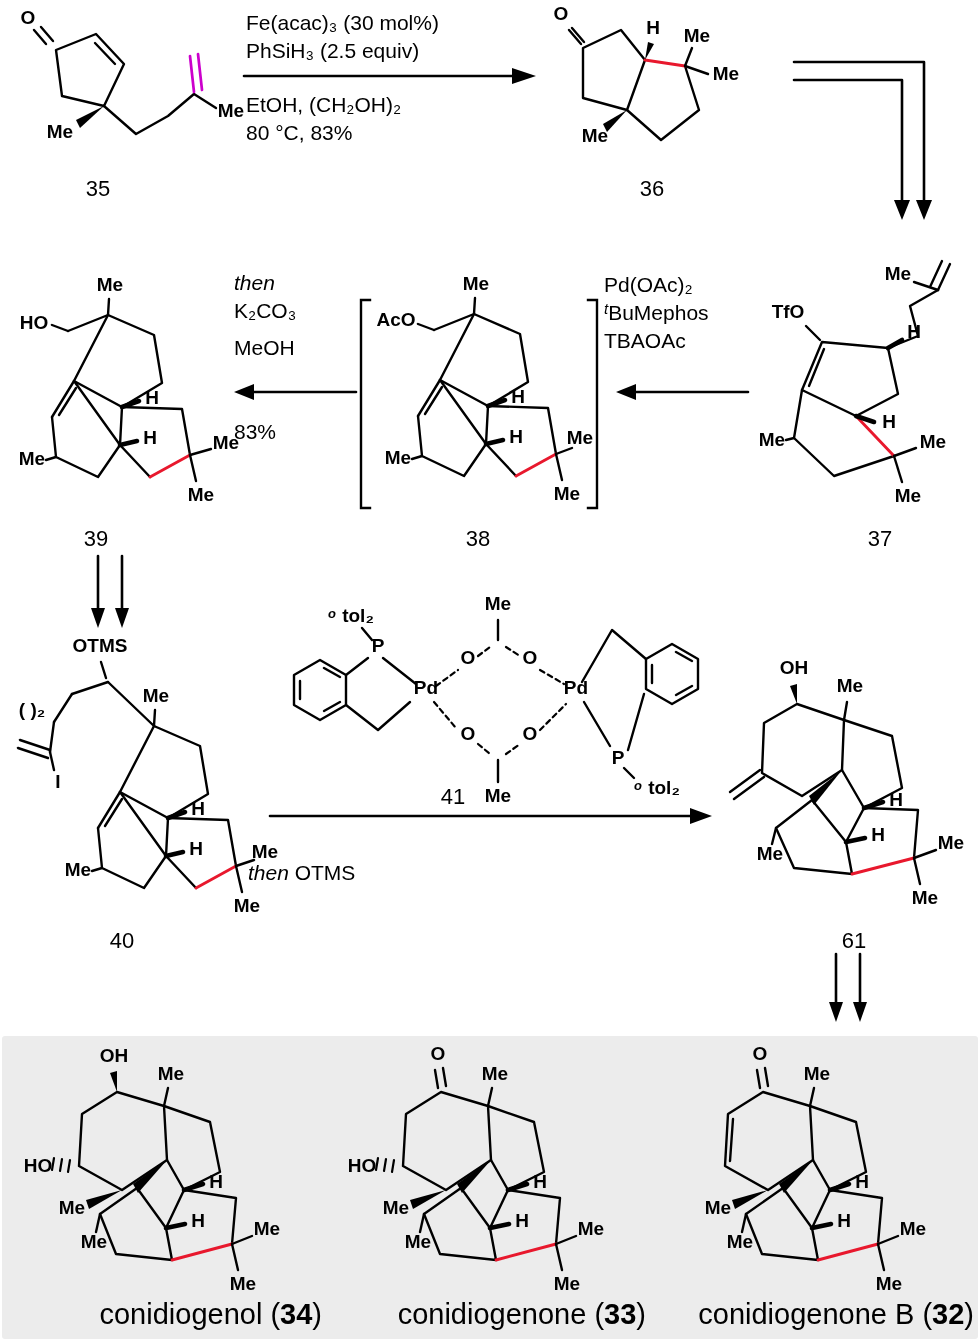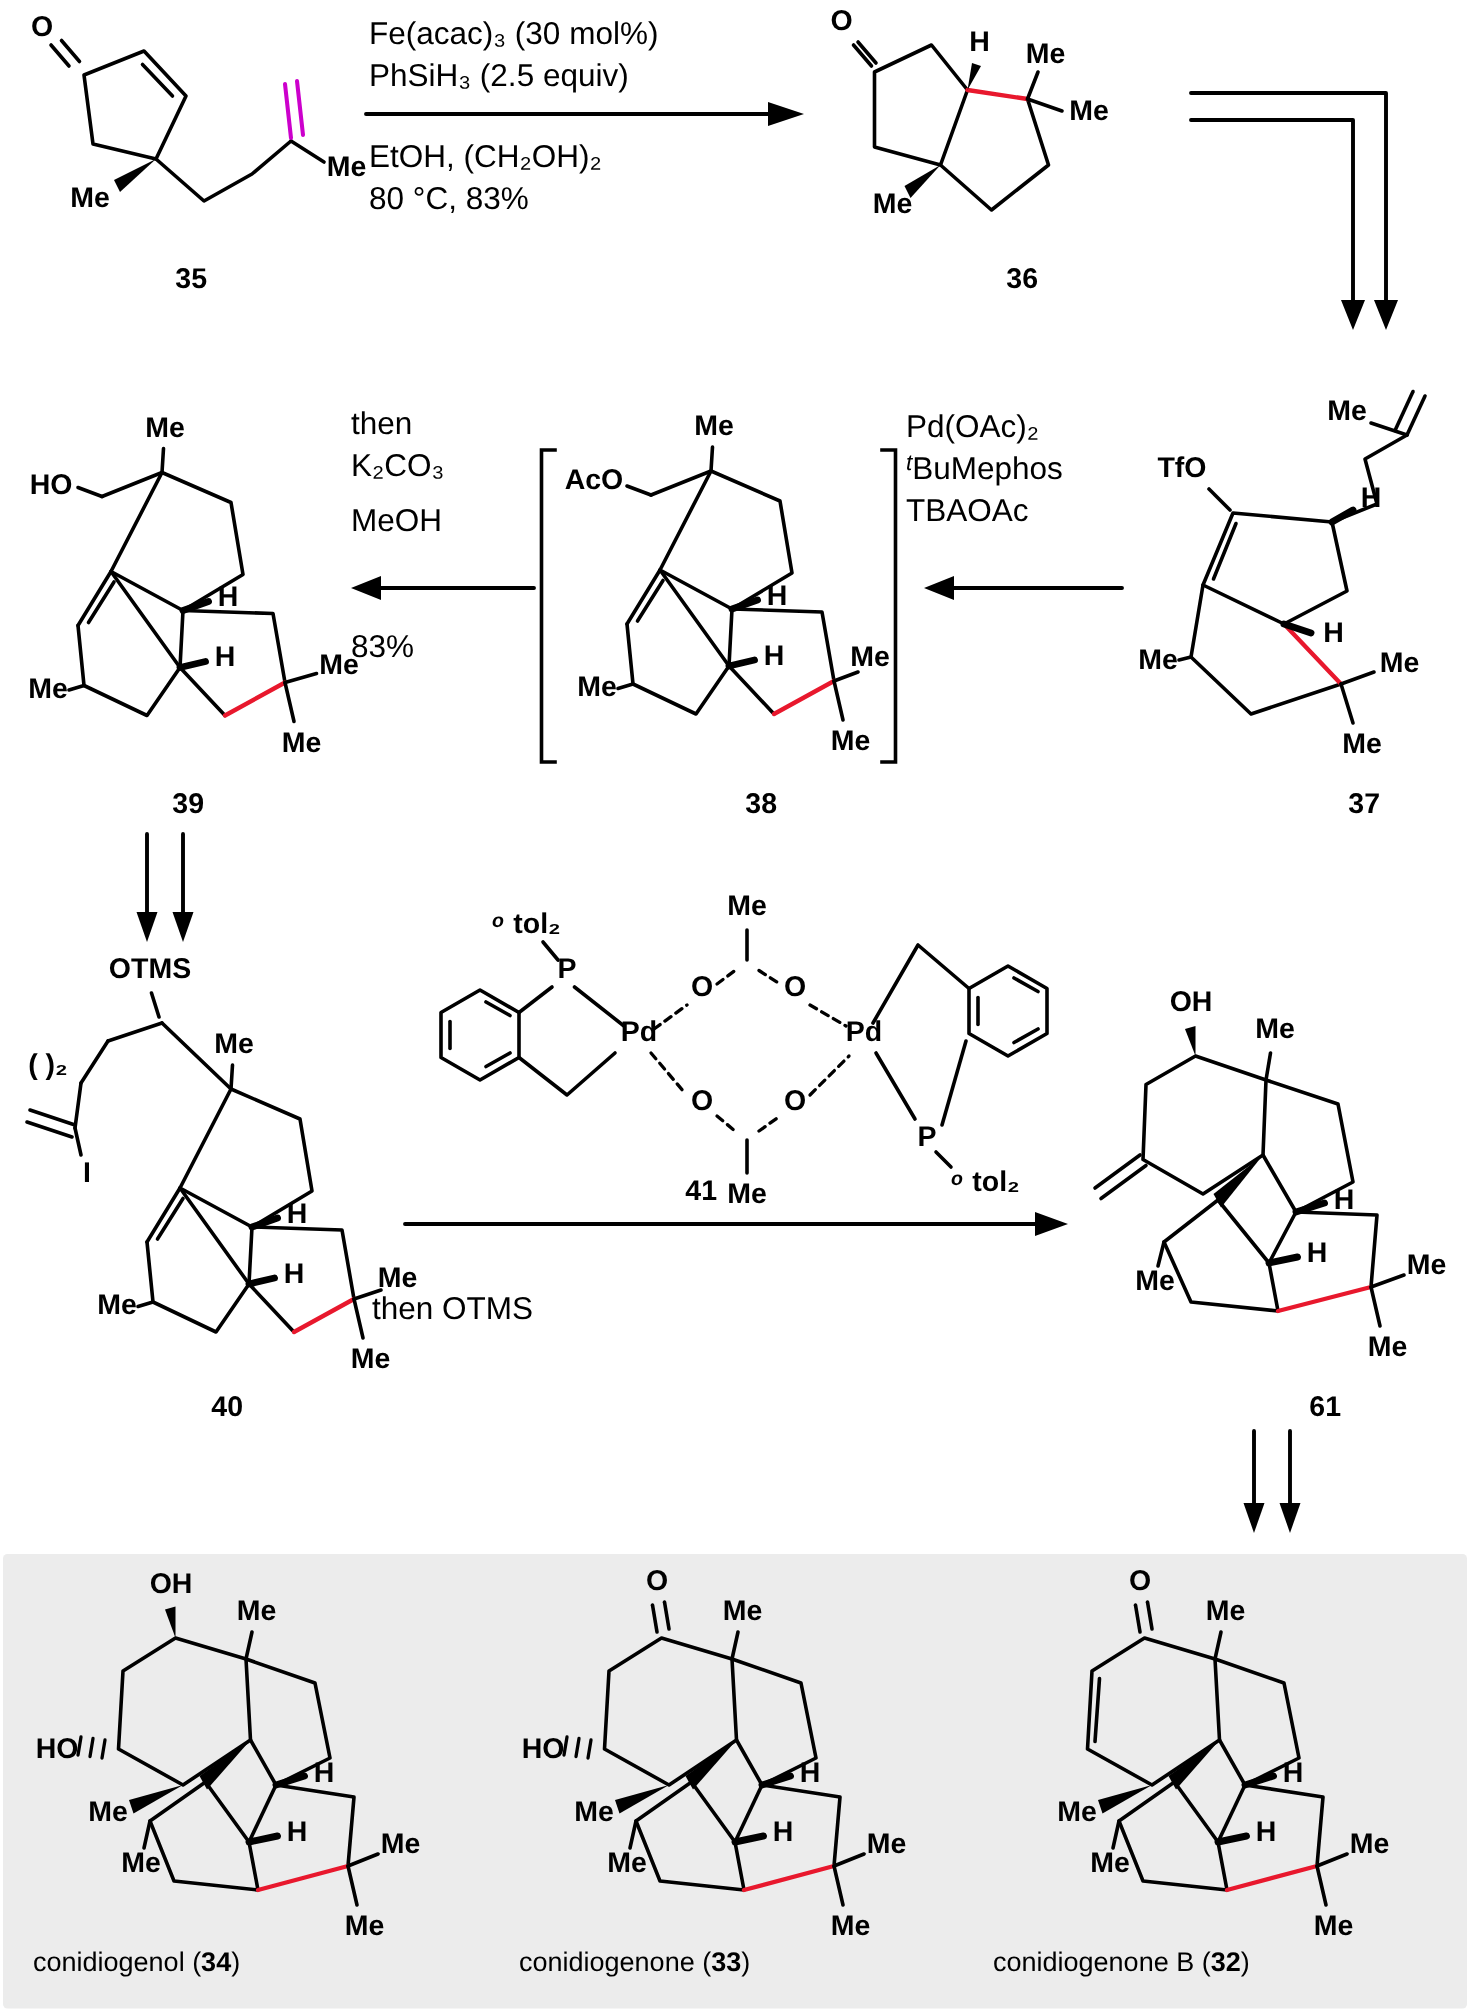--- a/index.html
+++ b/index.html
@@ -12,24 +12,24 @@
   .hash{stroke:#000;stroke-width:2.2;fill:none;stroke-linecap:round}
   .red{stroke:#e8182d;stroke-width:2.9;fill:none;stroke-linecap:round}
   .mag{stroke:#cc00cc;stroke-width:2.7;fill:none;stroke-linecap:round}
   .dash{stroke:#000;stroke-width:2.2;fill:none;stroke-dasharray:5 4;stroke-linecap:round}
   .arrow{stroke:#000;stroke-width:2.6;fill:none;stroke-linecap:round;stroke-linejoin:round}
   .wedge,.ah{fill:#000;stroke:none}
   .brk{stroke:#000;stroke-width:2.4;fill:none;stroke-linecap:square}
   text{font-family:"Liberation Sans",sans-serif;font-weight:bold;font-size:19px;fill:#000;text-anchor:middle}
   text.sm{font-size:13px;font-style:italic}
   .cond{position:absolute;text-align:left;font-size:21px;line-height:1.25}
-  .it{}
+  .it{font-style:italic}
   .supit{font-style:italic;font-size:15px;position:relative;top:-6px}
-  .num{position:absolute;text-align:right;font-size:19px;font-weight:bold}
-  .name{position:absolute;text-align:left;font-size:18px}
+  .num{position:absolute;text-align:center;font-size:22px;font-weight:normal}
+  .name{position:absolute;text-align:right;font-size:29px}
   .panel{position:absolute;background:#ececec;border-radius:3px}
 </style>
 </head>
 <body>
 
 <div id="page">
 
   <div class="panel" style="left:2px;top:1036px;width:976px;height:303px"></div>
 
   <svg class="abs" style="left:10px;top:4px" width="235" height="170" viewBox="0 0 235 170">

